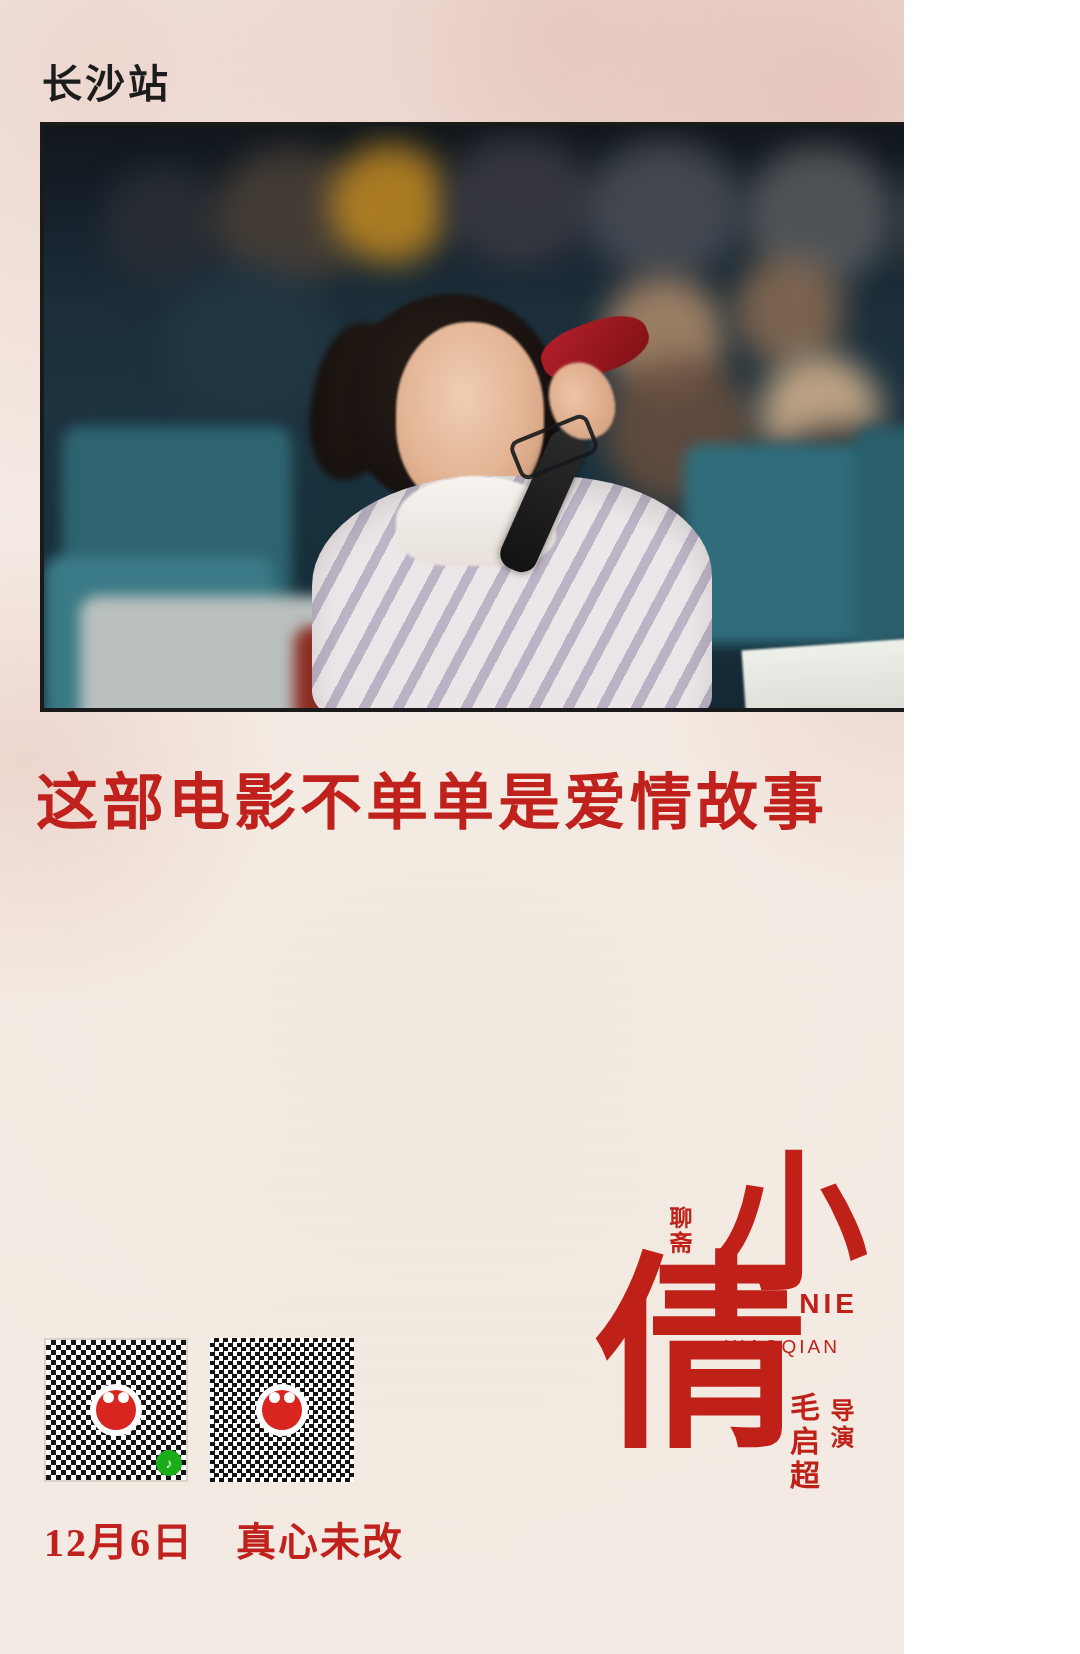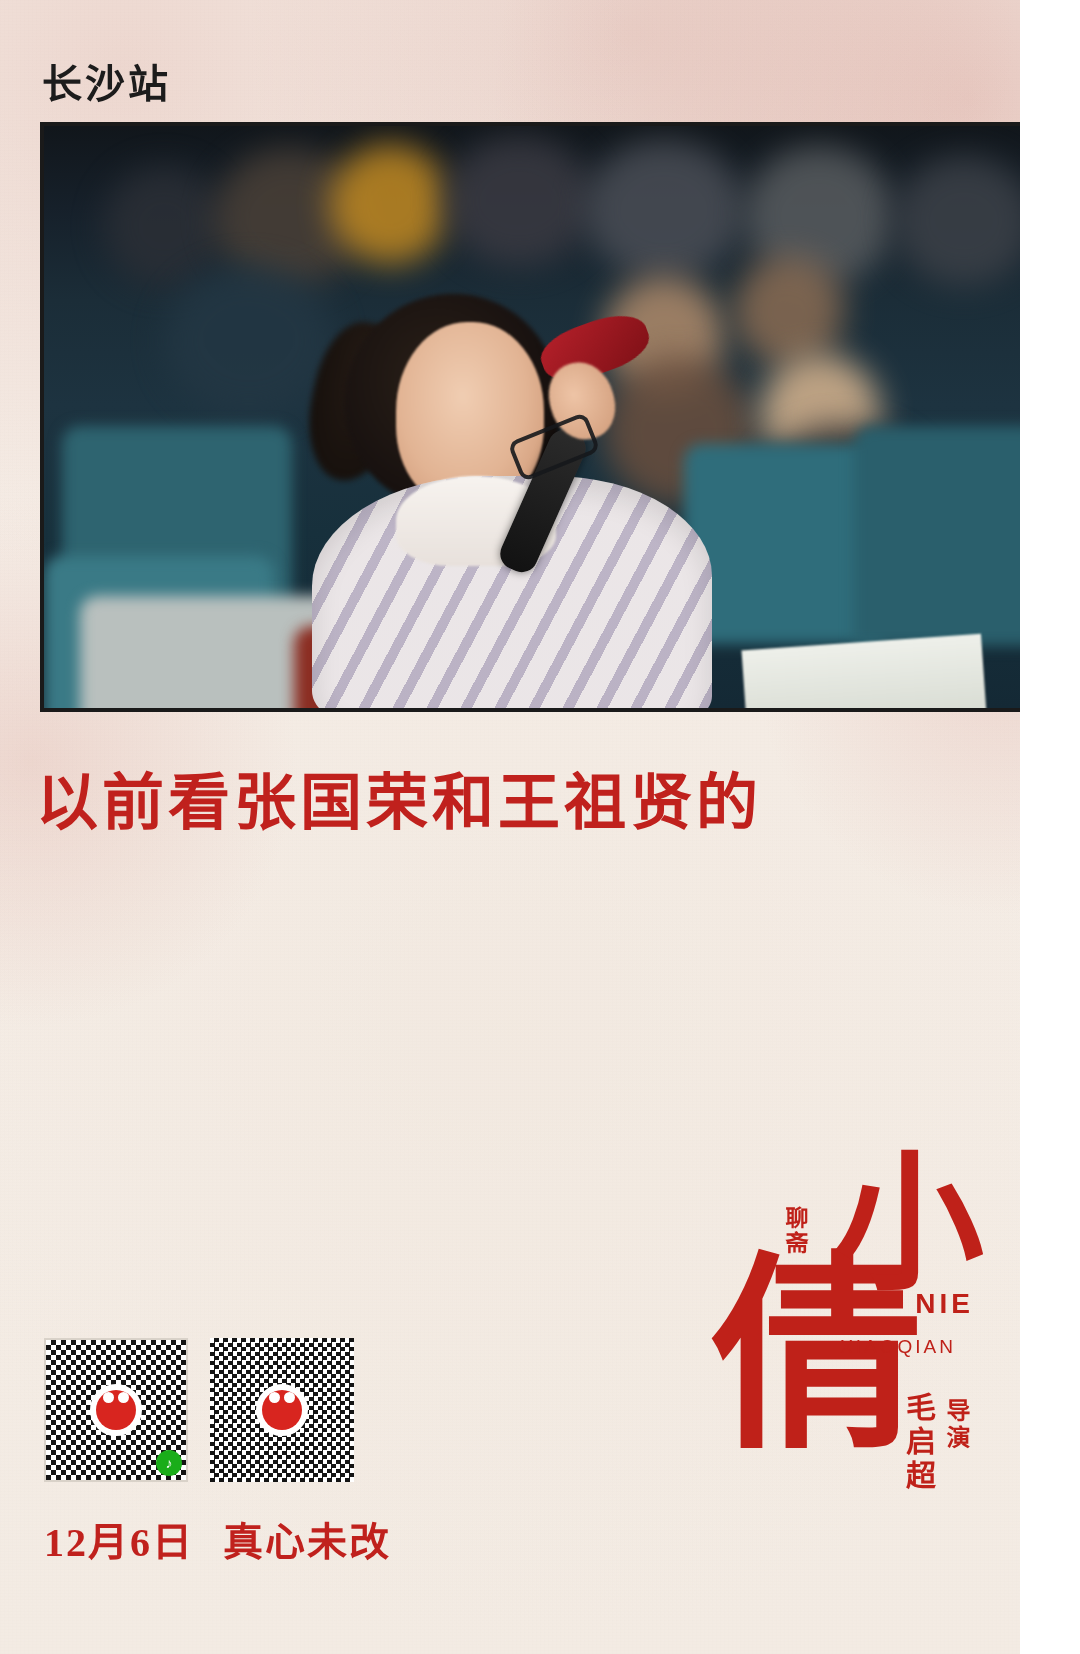--- a/index.html
+++ b/index.html
@@ -5,21 +5,21 @@
   html, body {
     margin: 0;
     padding: 0;
     background: #ffffff;
   }
   body {
     font-family: "Liberation Serif", "DejaVu Serif", serif;
   }
   .poster {
     position: relative;
-    width: 1020px;
+    width: 904px;
     height: 1654px;
     overflow: hidden;
     background: #f7f1ea;
     background-image:
       radial-gradient(circle at 12% 4%, rgba(216,160,150,0.30) 0%, rgba(216,160,150,0) 28%),
       radial-gradient(circle at 62% 2%, rgba(205,140,130,0.28) 0%, rgba(205,140,130,0) 22%),
       radial-gradient(circle at 95% 6%, rgba(200,120,110,0.32) 0%, rgba(200,120,110,0) 26%),
       radial-gradient(circle at 3% 46%, rgba(214,150,140,0.26) 0%, rgba(214,150,140,0) 20%),
       radial-gradient(circle at 99% 40%, rgba(210,140,130,0.22) 0%, rgba(210,140,130,0) 18%),
       radial-gradient(circle at 50% 62%, rgba(240,230,220,0.5) 0%, rgba(240,230,220,0) 55%),
@@ -416,21 +416,21 @@
       <div class="subject-body"></div>
       <div class="subject-collar"></div>
       <div class="mic"></div>
       <div class="mic-head"></div>
       <div class="hand"></div>
       <div class="glasses"></div>
       <div class="paper-sheet"></div>
     </div>
   </div>
 
-  <div class="headline">以前看张国荣和王祖贤的</div>
+  <div class="headline">这部电影不单单是爱情故事</div>
 
 
   <div class="logo-block">
     <div class="logo-qian">倩</div>
     <div class="logo-xiao">小</div>
     <div class="logo-liaozhai">聊斋</div>
     <div class="logo-nie">NIE</div>
     <div class="logo-pinyin">XIAOQIAN</div>
     <div class="logo-director-role">导演</div>
     <div class="logo-director-name">毛启超</div>
@@ -447,15 +447,15 @@
     <div class="qr">
       <div class="qr-mod alt"></div>
       <div class="qr-center">
         <div class="cat-icon"></div>
       </div>
     </div>
   </div>
 
   <div class="footer-date">
     <span>12月6日</span>
-    <span style="margin-left:17px;">真心未改</span>
+    <span style="margin-left:30px;">真心未改</span>
   </div>
 </div>
 
 </body></html>

